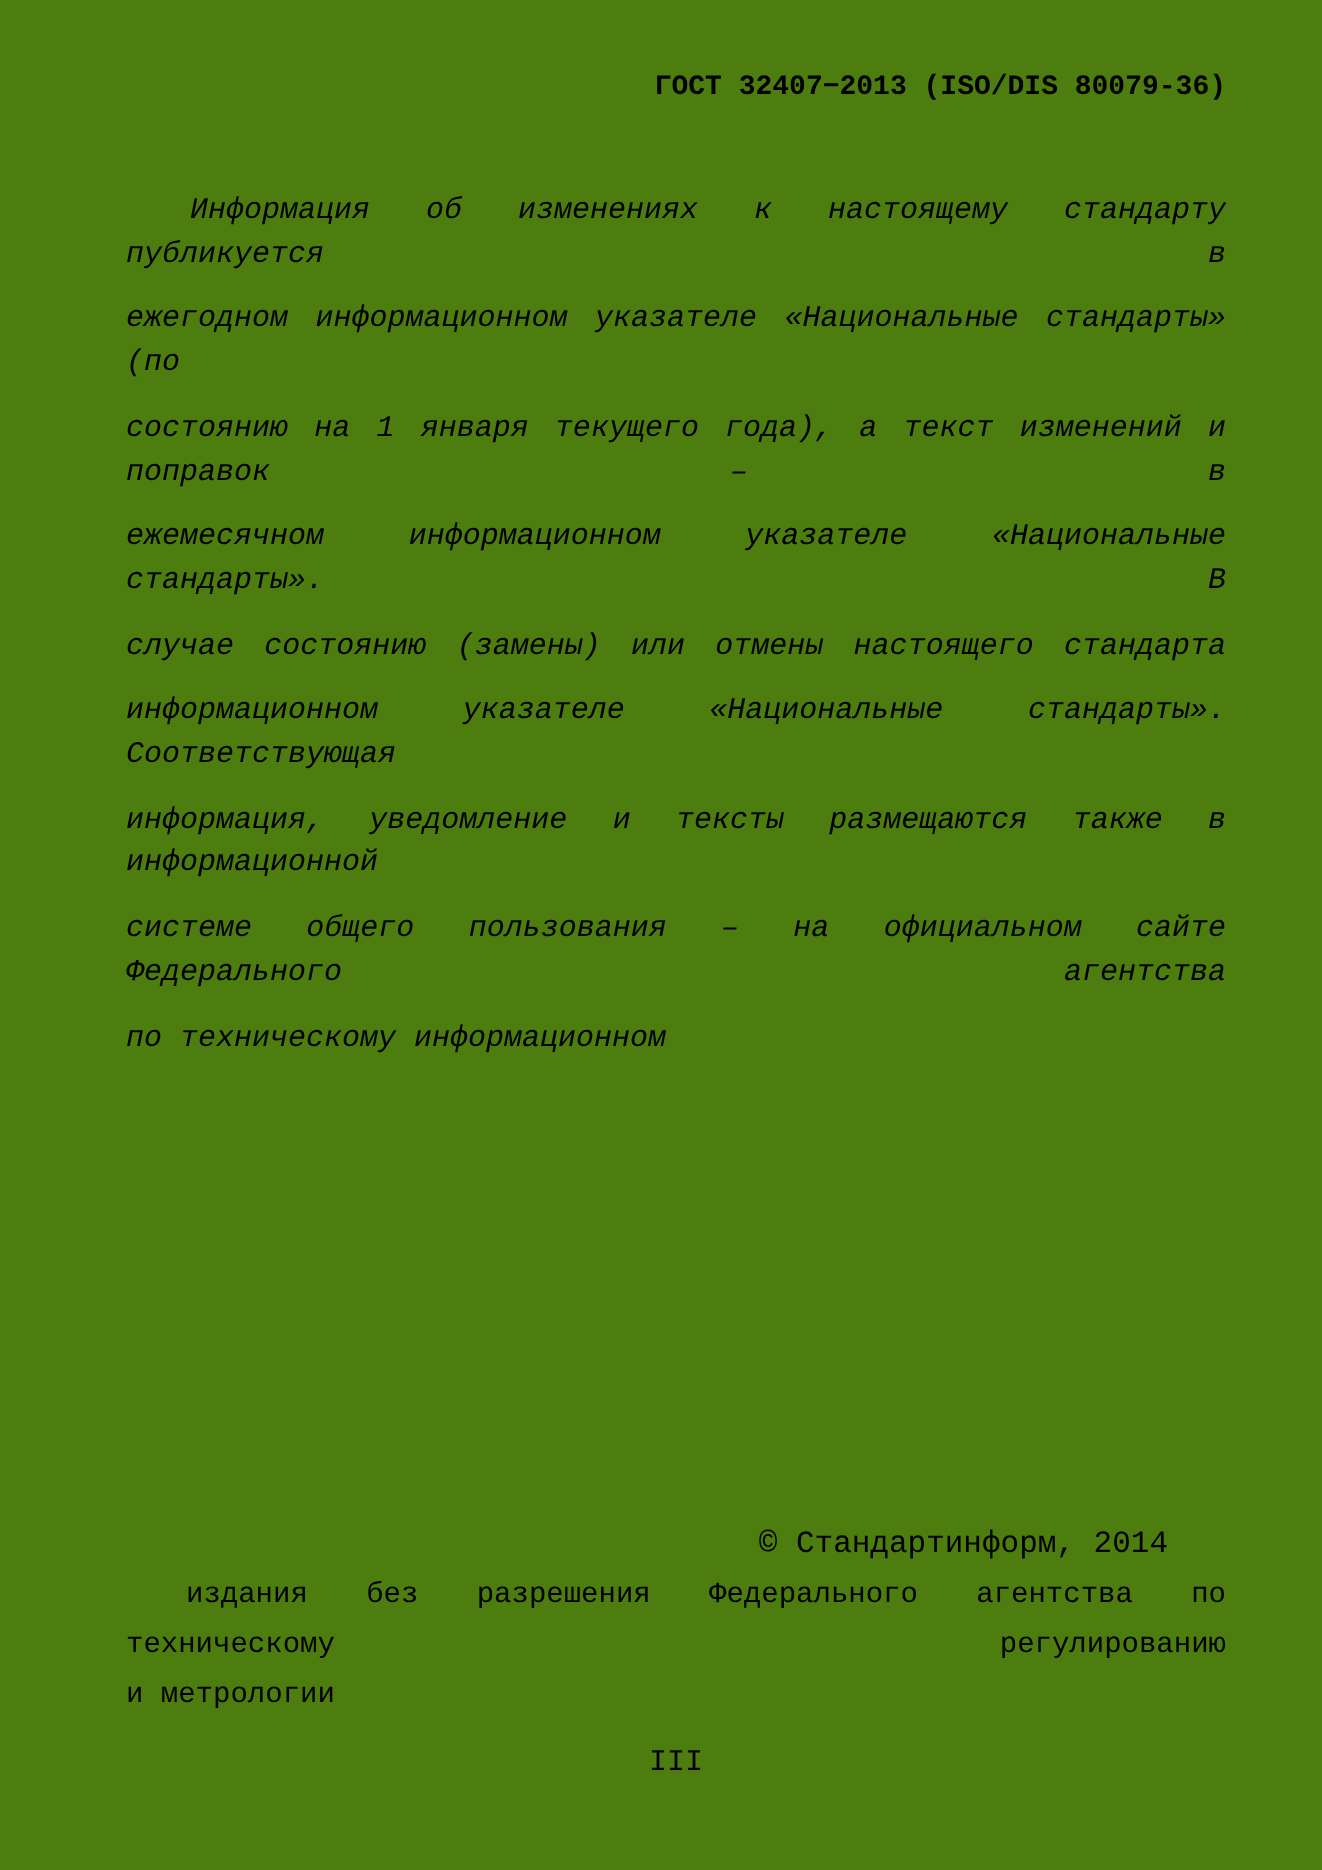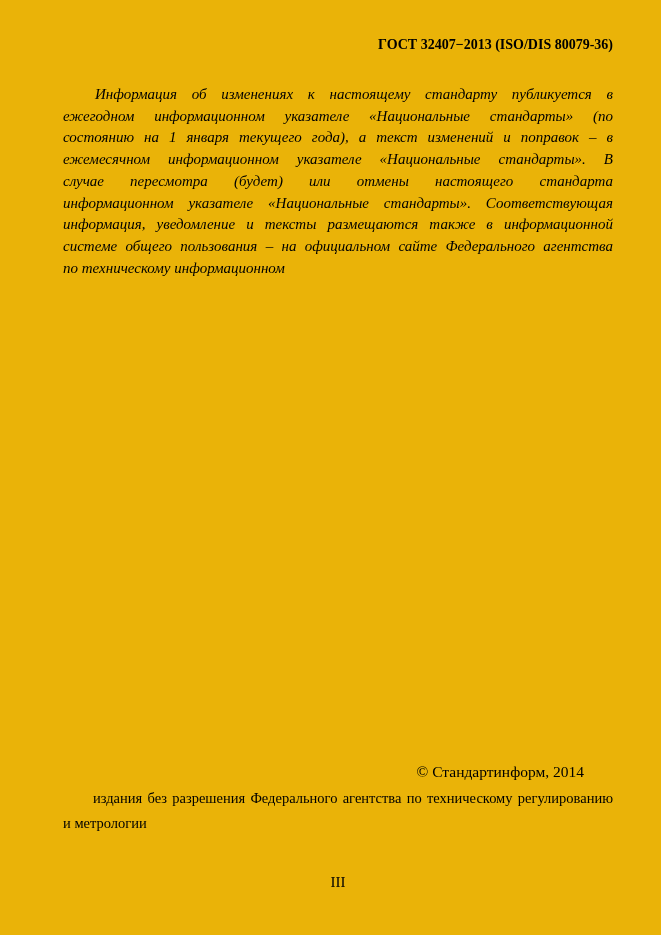--- a/index.html
+++ b/index.html
@@ -1,21 +1,21 @@
 <!DOCTYPE html>
 <html><head>
 <meta charset="utf-8">
 <style>
   html, body { margin: 0; padding: 0; background: #ffffff; }
   .page {
     position: relative;
     width: 661px;
     height: 935px;
-    background: #eab308;
-    font-family: Liberation Serif, serif;
+    background: #4d7c0f;
+    font-family: Liberation Mono, monospace;
     color: #000000;
     overflow: hidden;
   }
   .header {
     position: absolute;
     top: 36px;
     left: 63px;
     width: 550px;
     text-align: right;
     font-weight: bold;
@@ -27,20 +27,21 @@
     top: 84px;
     left: 63px;
     width: 550px;
     font-style: italic;
     font-size: 15px;
     line-height: 21.7px;
   }
   .notice .line {
     text-align: justify;
     text-align-last: justify;
+    margin-top: 11px;
   }
   .notice .line:first-child { text-indent: 32px; }
   .notice .line:last-child { text-align-last: left; }
   .copyright {
     position: absolute;
     top: 761px;
     left: 80px;
     width: 504px;
     text-align: right;
     font-size: 15.5px;
@@ -77,21 +78,21 @@
 
   <div class="header">
     <span>ГОСТ 32407−2013 (ISO/DIS 80079-36)</span>
   </div>
 
   <div class="notice">
       <div class="line">Информация об изменениях к настоящему стандарту публикуется в</div>
       <div class="line">ежегодном информационном указателе «Национальные стандарты» (по</div>
       <div class="line">состоянию на 1 января текущего года), а текст изменений и поправок – в</div>
       <div class="line">ежемесячном информационном указателе «Национальные стандарты». В</div>
-      <div class="line">случае пересмотра (будет) или отмены настоящего стандарта</div>
+      <div class="line">случае состоянию (замены) или отмены настоящего стандарта</div>
       <div class="line">информационном указателе «Национальные стандарты». Соответствующая</div>
       <div class="line">информация, уведомление и тексты размещаются также в информационной</div>
       <div class="line">системе общего пользования – на официальном сайте Федерального агентства</div>
       <div class="line">по техническому информационном</div>
     </div>
 
   <div class="copyright">
     <span>© Стандартинформ, 2014</span>
   </div>
 

